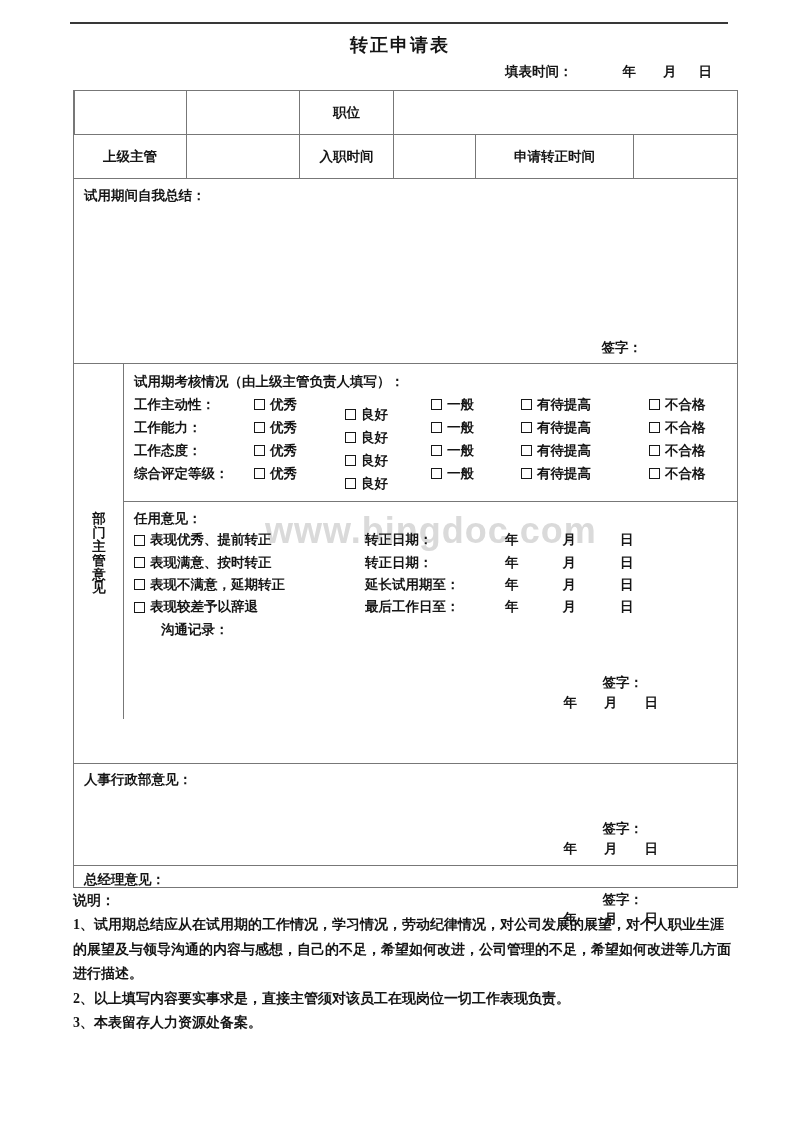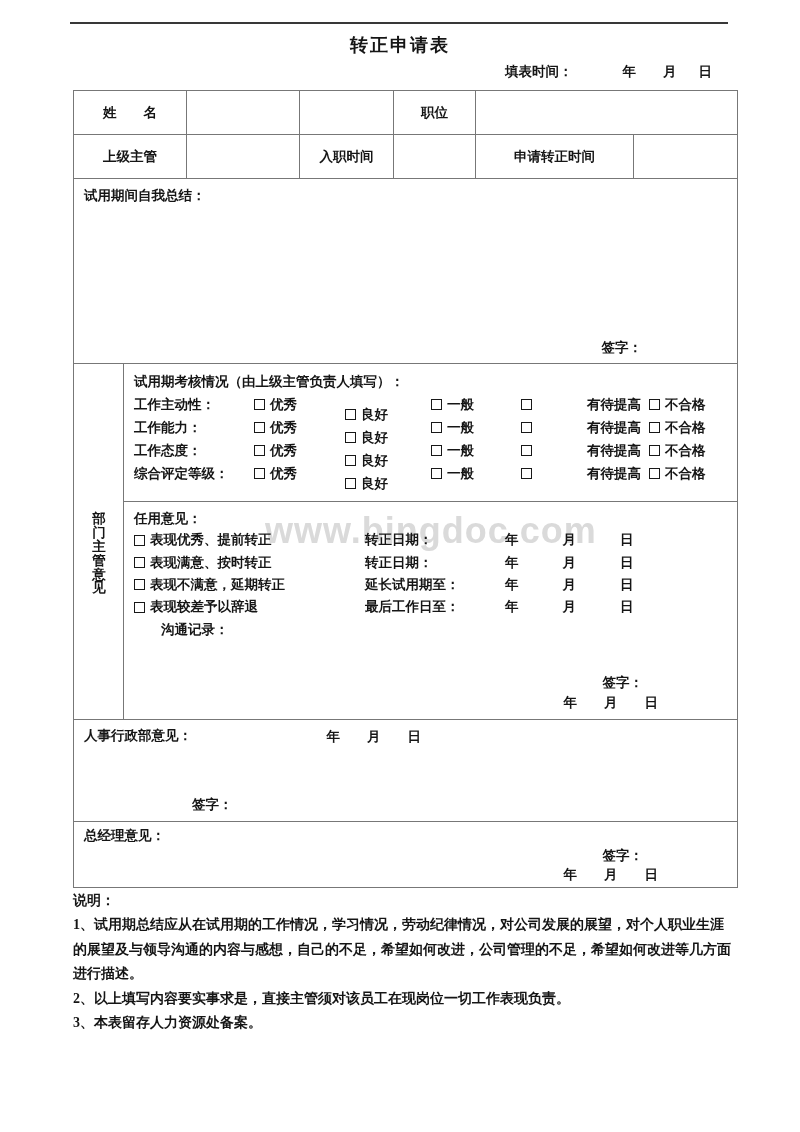--- a/index.html
+++ b/index.html
@@ -53,40 +53,40 @@
   }
   .side span { writing-mode:vertical-rl; letter-spacing:14px; font-size:13.5px; }
   .dept-content { flex:1; display:flex; flex-direction:column; min-width:0; }
 
   .assessment { height:138px; border-bottom:1.5px solid #777; padding:7px 0 0 10px; }
   .a-title { line-height:22px; }
   .a-row { display:flex; align-items:center; height:23px;gap:8px; }
   .a-label { width:112px; flex:none; }
   .opt { display:flex; align-items:center; flex:none; }
   .opt.o1 { width:83px; } .opt.o2 { width:78px;margin-top:20px; } .opt.o3 { width:82px;text-align:right; }
-  .opt.o4 { width:120px;justify-content:space-between; } .opt.o5 { width:90px; }
+  .opt.o4 { width:120px; } .opt.o5 { width:90px; }
 
   .cb { display:inline-block; width:11px; height:11px; border:1.7px solid #181818; margin-right:5px; flex:none; background:transparent; }
 
   .employment { flex:1; display:flex; flex-direction:column; padding:6px 0 6px 10px; }
   .e-title { line-height:21px; }
   .e-row { display:flex; align-items:center; height:22.4px; }
   .e-left { width:231px; flex:none; display:flex; align-items:center; }
   .e-field { width:118px; flex:none; }
   .du-a { margin-left:22px; } .du-b { margin-left:44px; } .du-c { margin-left:44px; }
   .e-transfer { display:flex; align-items:center; height:22.4px; white-space:nowrap; }
   .t-note { margin-left:8px; }
   .t-cb1 { margin-left:14px; } .t-cb2 { margin-left:24px; }
   .t-to { margin-left:14px; }
   .blank-line { display:inline-block; width:62px; height:15px; border-bottom:1.7px solid #111; align-self:flex-end; margin-bottom:3px; }
   .e-record { margin-left:27px; height:22.4px; line-height:22.4px; }
   .sign-line { margin-top:auto; text-align:right; padding-right:94px; line-height:20px; }
   .date-line { display:flex; justify-content:flex-end; gap:27px; padding-right:79px; line-height:20px; }
 
-  .r-hr { height:102px; display:flex; padding:7px 0 6px 10px; }
+  .r-hr { height:102px; display:flex; flex-direction:column; padding:7px 0 6px 10px;margin-top:44px; }
   .r-gm { height:68px; display:flex; flex-direction:column; padding:5px 0 5px 10px; }
   .r-gm .sign-line, .r-gm .date-line { line-height:19px; }
 
   
   .notes { position:absolute; left:73px; top:889px; width:664px; z-index:1; font-size:14px; line-height:24.4px; }
 </style>
 </head>
 <body>
 
 <div class="page">
@@ -99,21 +99,20 @@
   <div class="filltime">
     <span>填表时间：</span>
     <span class="ft-y">年</span>
     <span class="ft-m">月</span>
     <span class="ft-d">日</span>
   </div>
 
   <div class="form">
 
     <div class="row first r-info h1">
-      <div class="cell first">姓　　名</div>
       <div class="cell"></div>
       <div class="cell"></div>
       <div class="cell">职位</div>
       <div class="cell"></div>
     </div>
 
     <div class="row r-info h2">
       <div class="cell first">上级主管</div>
       <div class="cell"></div>
       <div class="cell">入职时间</div>

